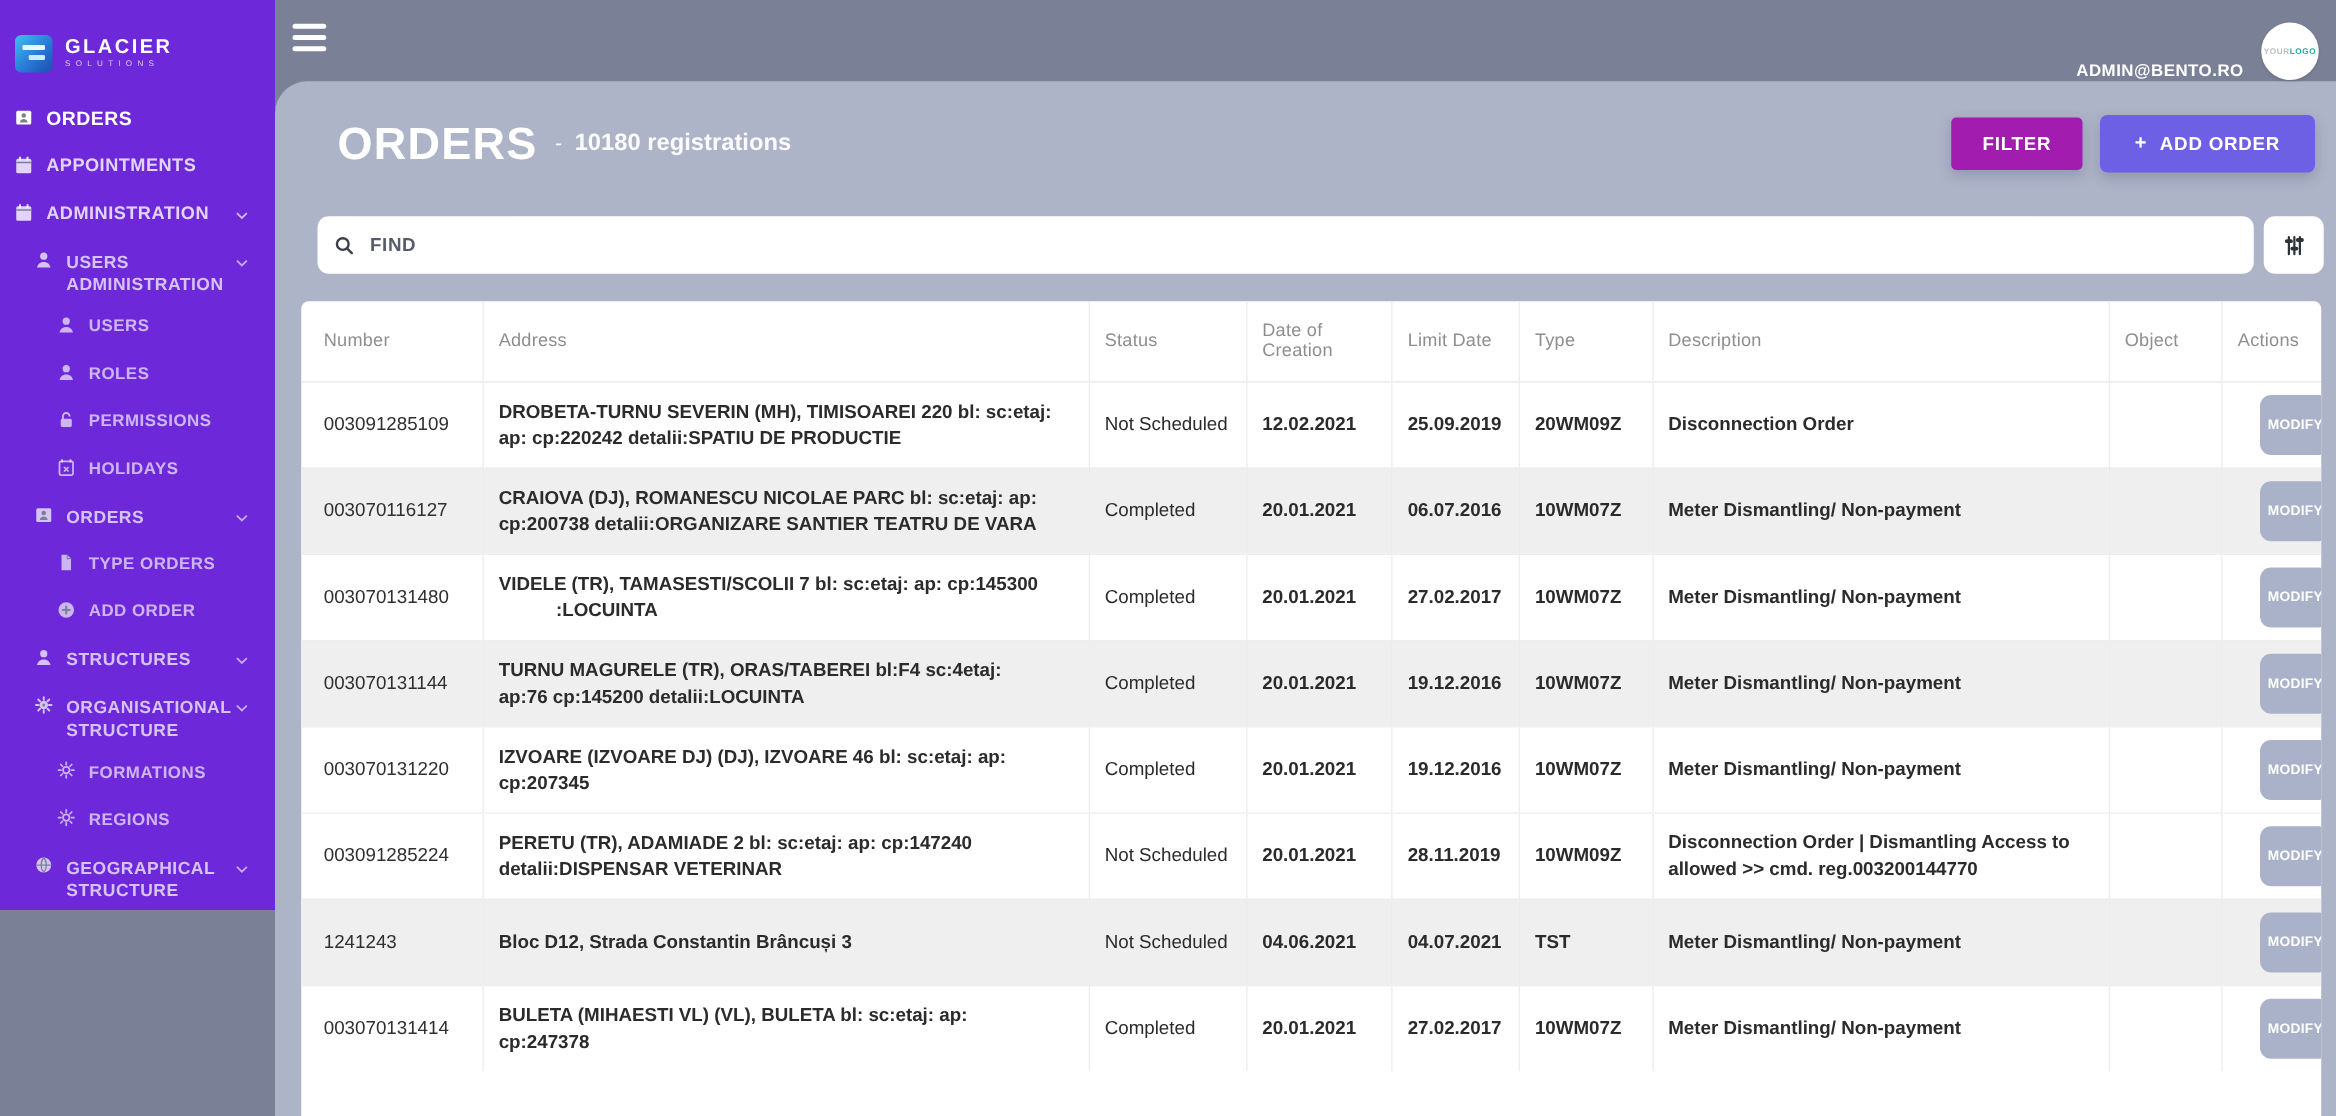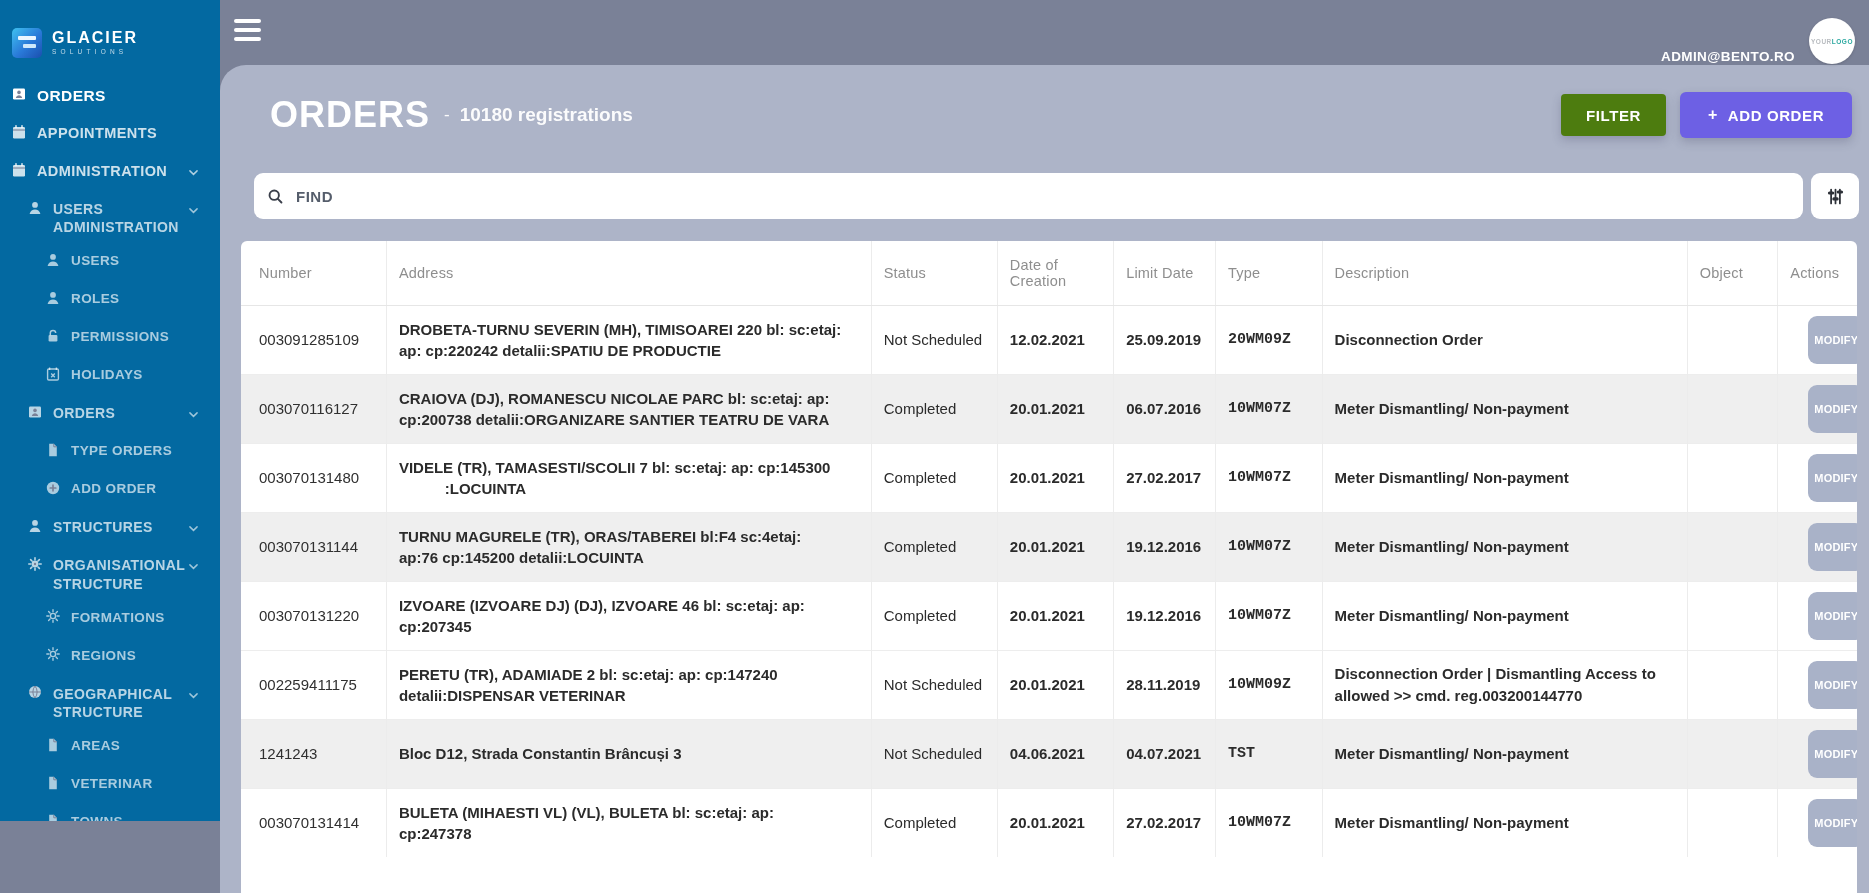--- a/index.html
+++ b/index.html
@@ -1,21 +1,21 @@
 <!DOCTYPE html>
 <html><head>
 <meta charset="utf-8">
 <style>
   html,body{margin:0;padding:0;background:#7a8197;}
   *{box-sizing:border-box;}
   .app{position:relative;width:1869px;height:893px;overflow:hidden;background:#7a8197;
        font-family:"Liberation Sans",sans-serif;}
 
   
-  .sidebar{position:absolute;left:0;top:0;width:220px;height:821px;background:#0369a1;z-index:3;overflow:hidden;}
+  .sidebar{position:absolute;left:0;top:0;width:220px;height:728px;background:#6d28d9;z-index:3;overflow:hidden;}
   .logo-row{display:flex;align-items:center;gap:10px;padding:22px 0 0 12px;height:64px;}
   .logo-mark{width:30px;height:30px;border-radius:5px;background:linear-gradient(135deg,#3fc1f0 0%,#2979d8 55%,#1b4fae 100%);
              position:relative;flex-shrink:0;}
   .logo-mark:before{content:"";position:absolute;left:6px;top:8px;width:18px;height:4px;background:#eaf6ff;border-radius:1px;}
   .logo-mark:after{content:"";position:absolute;left:11px;top:16px;width:13px;height:4px;background:#cfe9fb;border-radius:1px;}
   .brand-text{line-height:1;}
   .brand-name{color:#fff;font-weight:700;font-size:16px;letter-spacing:2px;}
   .brand-tagline{color:rgba(255,255,255,.75);font-size:6.5px;letter-spacing:4.2px;margin-top:3px;}
   .side-nav{margin-top:20px;}
   .side-item{display:flex;align-items:flex-start;gap:10px;margin-bottom:14px;min-height:24px;
@@ -42,21 +42,21 @@
           box-shadow:0 1px 3px rgba(0,0,0,.15);}
   .avatar .av-your{color:#b9bcc0;font-size:6.5px;font-weight:600;letter-spacing:.5px;}
   .avatar .av-logo{color:#2ba8a0;font-size:6.5px;font-weight:800;letter-spacing:.5px;}
 
   
   .panel{position:absolute;left:220px;top:65px;right:0;bottom:0;background:#adb4c8;border-top-left-radius:26px;z-index:1;}
   .page-head{position:absolute;left:50px;right:17px;top:24px;height:52px;display:flex;align-items:center;}
   .page-title{color:#fff;font-size:36px;font-weight:700;letter-spacing:1px;margin:0;}
   .page-sub{color:rgba(255,255,255,.95);font-weight:700;font-size:19px;margin-left:14px;display:flex;align-items:center;gap:10px;}
   .sub-dash{font-weight:400;font-size:17px;}
-  .filter-btn{margin-left:auto;width:105px;height:42px;border:none;border-radius:4px;background:#4d7c0f;color:#fff;
+  .filter-btn{margin-left:auto;width:105px;height:42px;border:none;border-radius:4px;background:#a21caf;color:#fff;
               font-family:inherit;font-size:15px;font-weight:700;letter-spacing:.6px;cursor:pointer;
               box-shadow:0 4px 10px rgba(60,60,90,.25);}
   .add-btn{margin-left:14px;width:172px;height:46px;border:none;border-radius:6px;background:#6d60e4;color:#fff;
            font-family:inherit;font-size:15px;font-weight:700;letter-spacing:.6px;cursor:pointer;
            box-shadow:0 4px 10px rgba(60,60,90,.25);display:inline-flex;align-items:center;justify-content:center;gap:10px;}
   .add-plus{font-size:16px;font-weight:700;}
 
   .search-row{position:absolute;left:34px;right:10px;top:108px;height:46px;display:flex;gap:8px;}
   .search-box{flex:1;background:#fff;border-radius:9px;display:flex;align-items:center;padding:0 13px;gap:10px;}
   .search-box svg{width:17px;height:17px;flex-shrink:0;}
@@ -74,21 +74,21 @@
   th:first-child,td:first-child{border-left:none;padding-left:18px;}
   thead th{height:64px;color:#8e8e8e;font-weight:400;font-size:14.5px;letter-spacing:.2px;border-bottom:1px solid #e6e6e6;}
   tbody tr{height:66px;border-top:1px solid #ededed;}
   tbody tr:first-child{border-top:none;}
   tbody tr.alt{background:#efefef;}
   tbody td{color:#2b2b2b;font-size:15px;}
   .c-number{font-weight:500;color:#303030;}
   .c-address{font-weight:600;white-space:pre-wrap;line-height:1.4;padding-right:28px;}
   .c-status{font-weight:500;}
   .c-date{font-weight:600;}
-  .c-type{font-weight:600;font-family:Liberation Mono, monospace;}
+  .c-type{font-weight:600;}
   .c-desc{font-weight:600;line-height:1.45;padding-right:18px;}
   .modify-btn{width:56px;height:48px;border:none;border-radius:9px;background:#a9b2c8;color:#fff;font-family:inherit;
               font-size:11px;font-weight:700;letter-spacing:.2px;cursor:pointer;padding:0;margin-left:24px;}
   .c-actions{padding-left:6px;padding-right:6px;text-align:center;}
 </style>
 </head>
 <body>
 
 <div class="app">
 
@@ -454,21 +454,21 @@
               <td class="c-address">IZVOARE (IZVOARE DJ) (DJ), IZVOARE 46 bl: sc:etaj: ap: cp:207345</td>
               <td class="c-status">Completed</td>
               <td class="c-date">20.01.2021</td>
               <td class="c-date">19.12.2016</td>
               <td class="c-type">10WM07Z</td>
               <td class="c-desc">Meter Dismantling/ Non-payment</td>
               <td class="c-object"></td>
               <td class="c-actions"><button class="modify-btn">MODIFY</button></td>
             </tr>
             <tr class="">
-              <td class="c-number">002259411175</td>
+              <td class="c-number">003091285224</td>
               <td class="c-address">PERETU (TR), ADAMIADE 2 bl: sc:etaj: ap: cp:147240 detalii:DISPENSAR VETERINAR</td>
               <td class="c-status">Not Scheduled</td>
               <td class="c-date">20.01.2021</td>
               <td class="c-date">28.11.2019</td>
               <td class="c-type">10WM09Z</td>
               <td class="c-desc">Disconnection Order | Dismantling  Access to allowed &gt;&gt; cmd. reg.003200144770</td>
               <td class="c-object"></td>
               <td class="c-actions"><button class="modify-btn">MODIFY</button></td>
             </tr>
             <tr class="alt">

